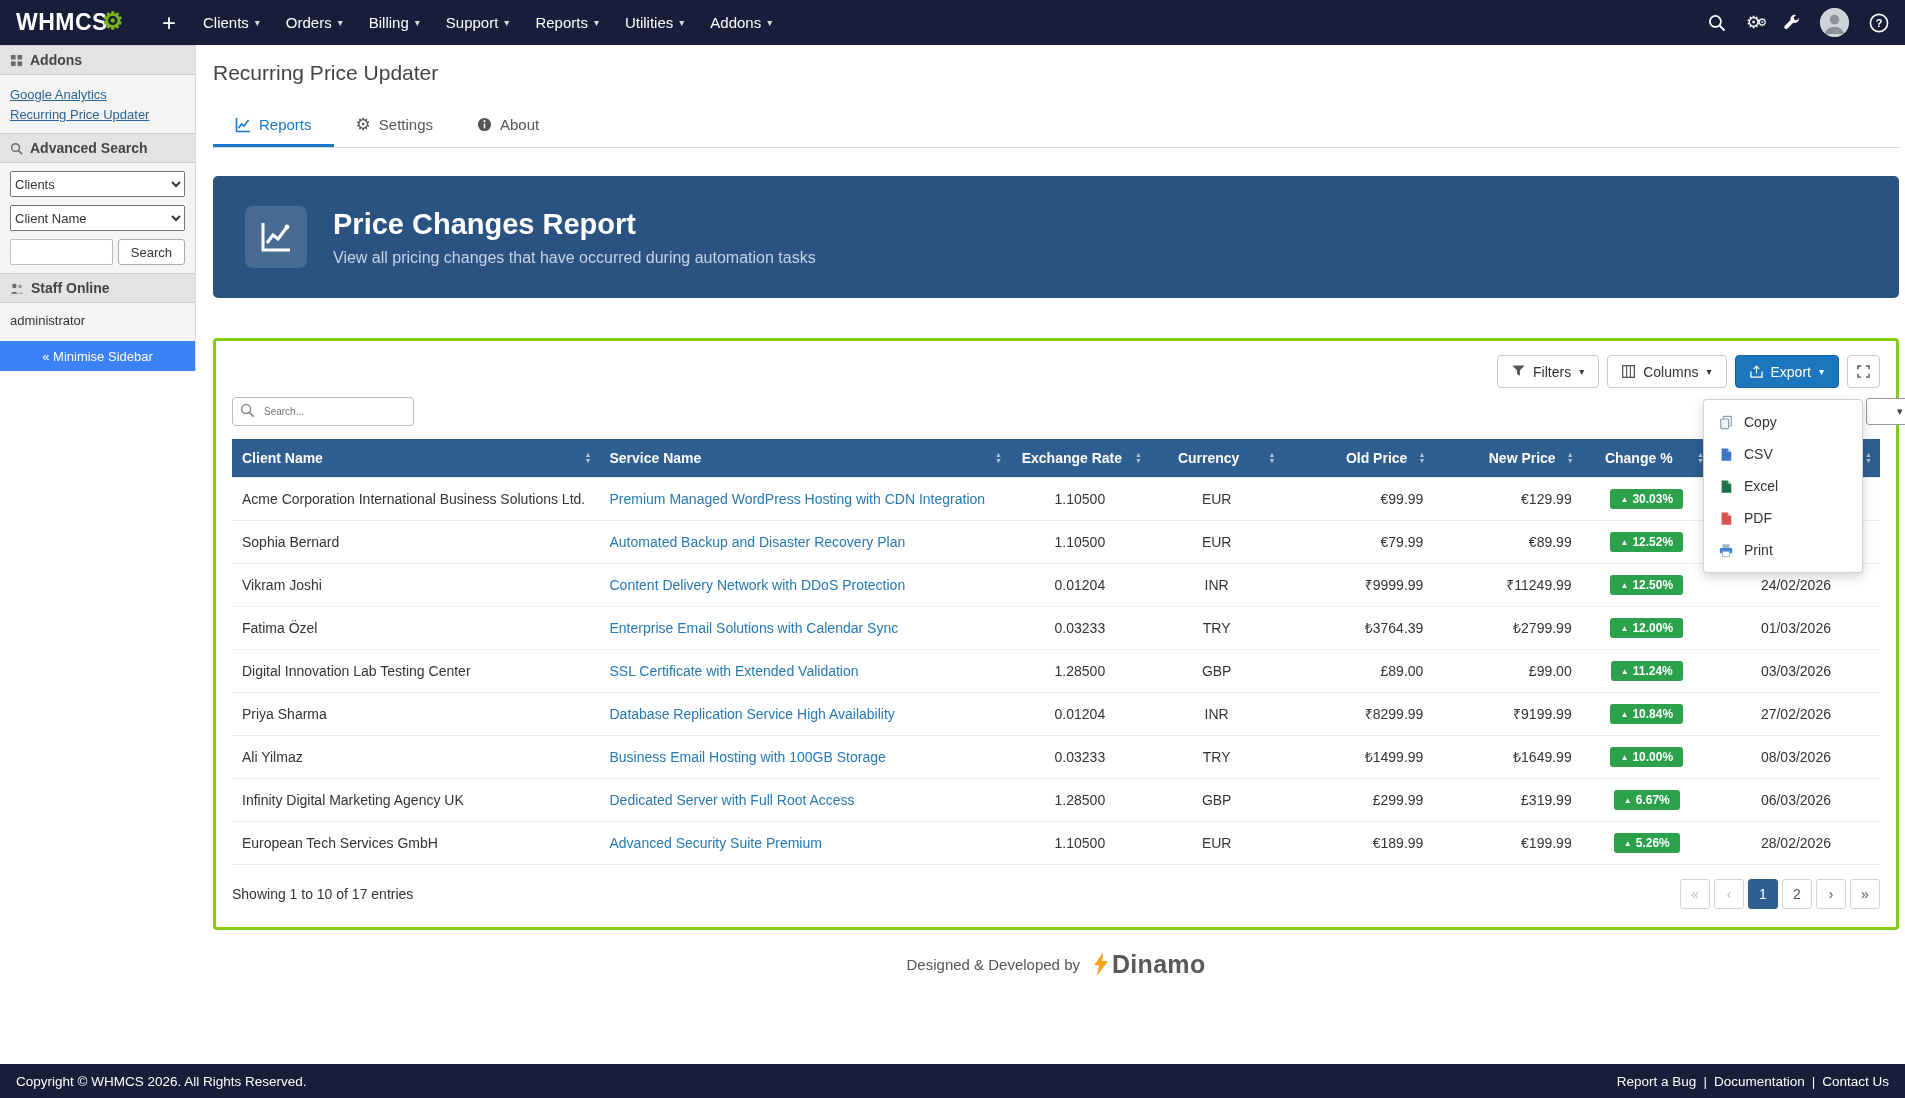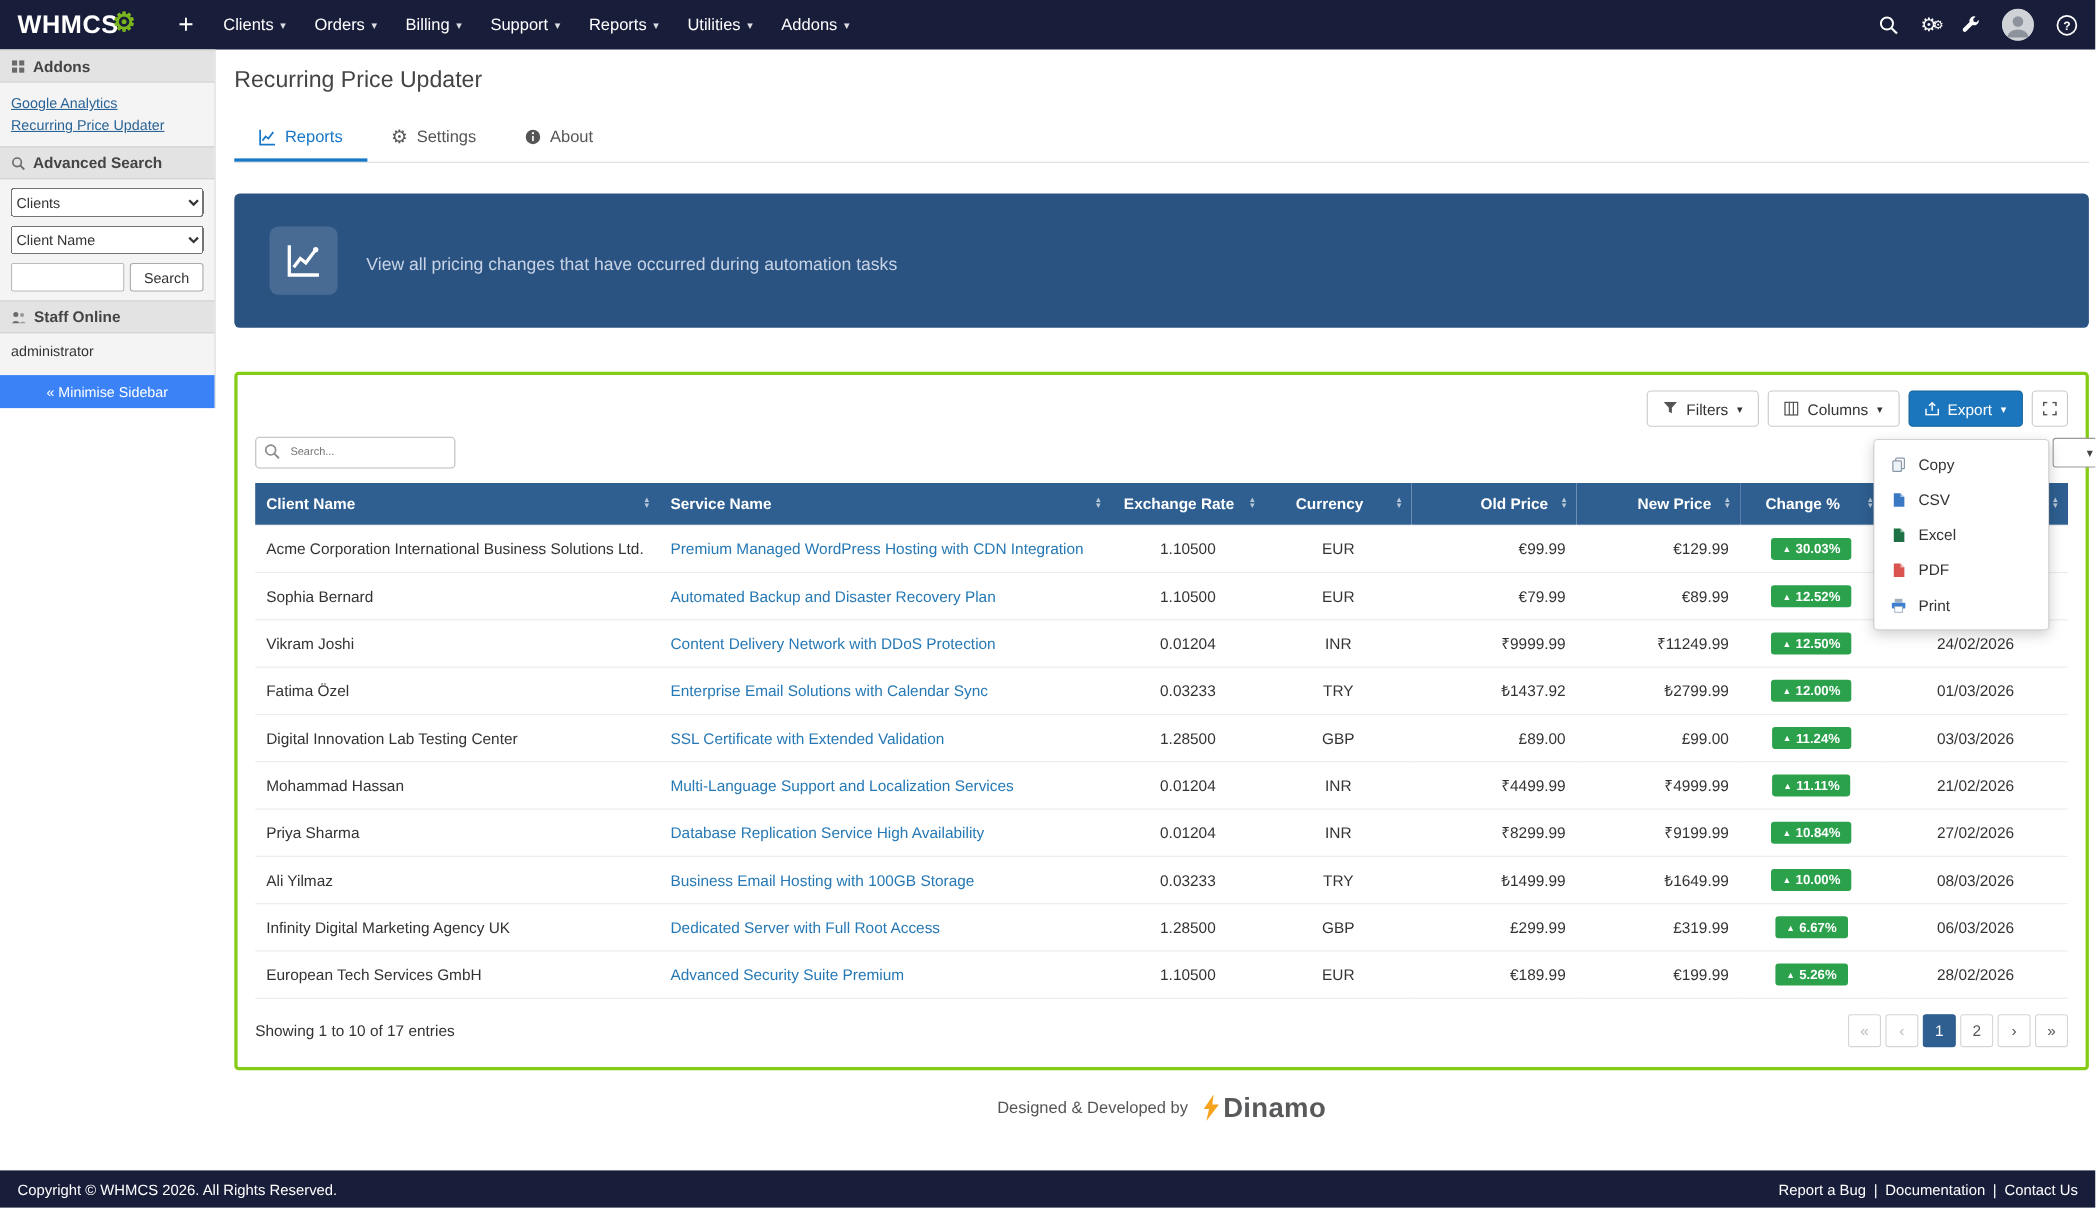--- a/index.html
+++ b/index.html
@@ -250,20 +250,21 @@
 
     <div class="hero">
       <div class="hero-icon">
         <svg width="32" height="32" viewBox="0 0 16 16">
             <path d="M1.5 1v13.5H15" fill="none" stroke="#fff" stroke-width="1.5"></path>
             <path d="M3.5 11l3-4 2.5 2 4.5-6" fill="none" stroke="#fff" stroke-width="1.5"></path>
             <circle cx="13.5" cy="3" r="1.2" fill="#fff"></circle>
           </svg>
       </div>
       <div>
+        <div class="hero-title">Price Changes Report</div>
         <div class="hero-sub">View all pricing changes that have occurred during automation tasks</div>
       </div>
     </div>
 
     <div class="card">
       <div class="toolbar">
         <button class="btn btn-light">
           <svg width="13" height="13" viewBox="0 0 14 14">
               <path d="M.5.5h13L8.5 6v5.5l-3-1.5V6z" fill="#555"></path>
             </svg>
@@ -424,44 +425,34 @@
               <td class="c4 ar">₹9999.99</td>
               <td class="c5 ar">₹11249.99</td>
               <td class="c6 ac"><span class="pill"><span class="tri">▲</span><span>12.50%</span></span></td>
               <td class="c7 ac">24/02/2026</td>
             </tr>
             <tr>
               <td class="c0 al">Fatima Özel</td>
               <td class="c1 al"><a>Enterprise Email Solutions with Calendar Sync</a></td>
               <td class="c2 ac">0.03233</td>
               <td class="c3 ac">TRY</td>
-              <td class="c4 ar">₺1437.92</td>
+              <td class="c4 ar">₺3764.39</td>
               <td class="c5 ar">₺2799.99</td>
               <td class="c6 ac"><span class="pill"><span class="tri">▲</span><span>12.00%</span></span></td>
               <td class="c7 ac">01/03/2026</td>
             </tr>
             <tr>
               <td class="c0 al">Digital Innovation Lab Testing Center</td>
               <td class="c1 al"><a>SSL Certificate with Extended Validation</a></td>
               <td class="c2 ac">1.28500</td>
               <td class="c3 ac">GBP</td>
               <td class="c4 ar">£89.00</td>
               <td class="c5 ar">£99.00</td>
               <td class="c6 ac"><span class="pill"><span class="tri">▲</span><span>11.24%</span></span></td>
               <td class="c7 ac">03/03/2026</td>
-            </tr>
-            <tr>
-              <td class="c0 al">Mohammad Hassan</td>
-              <td class="c1 al"><a>Multi-Language Support and Localization Services</a></td>
-              <td class="c2 ac">0.01204</td>
-              <td class="c3 ac">INR</td>
-              <td class="c4 ar">₹4499.99</td>
-              <td class="c5 ar">₹4999.99</td>
-              <td class="c6 ac"><span class="pill"><span class="tri">▲</span><span>11.11%</span></span></td>
-              <td class="c7 ac">21/02/2026</td>
             </tr>
             <tr>
               <td class="c0 al">Priya Sharma</td>
               <td class="c1 al"><a>Database Replication Service High Availability</a></td>
               <td class="c2 ac">0.01204</td>
               <td class="c3 ac">INR</td>
               <td class="c4 ar">₹8299.99</td>
               <td class="c5 ar">₹9199.99</td>
               <td class="c6 ac"><span class="pill"><span class="tri">▲</span><span>10.84%</span></span></td>
               <td class="c7 ac">27/02/2026</td>

